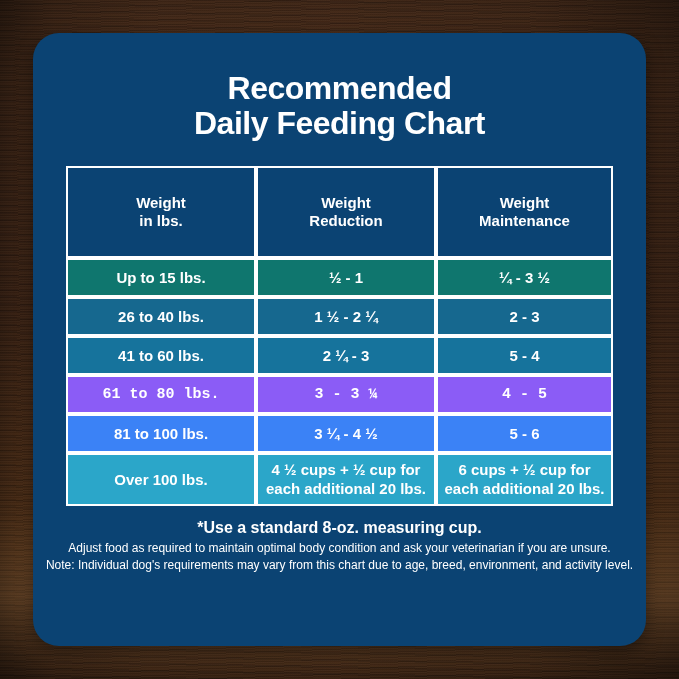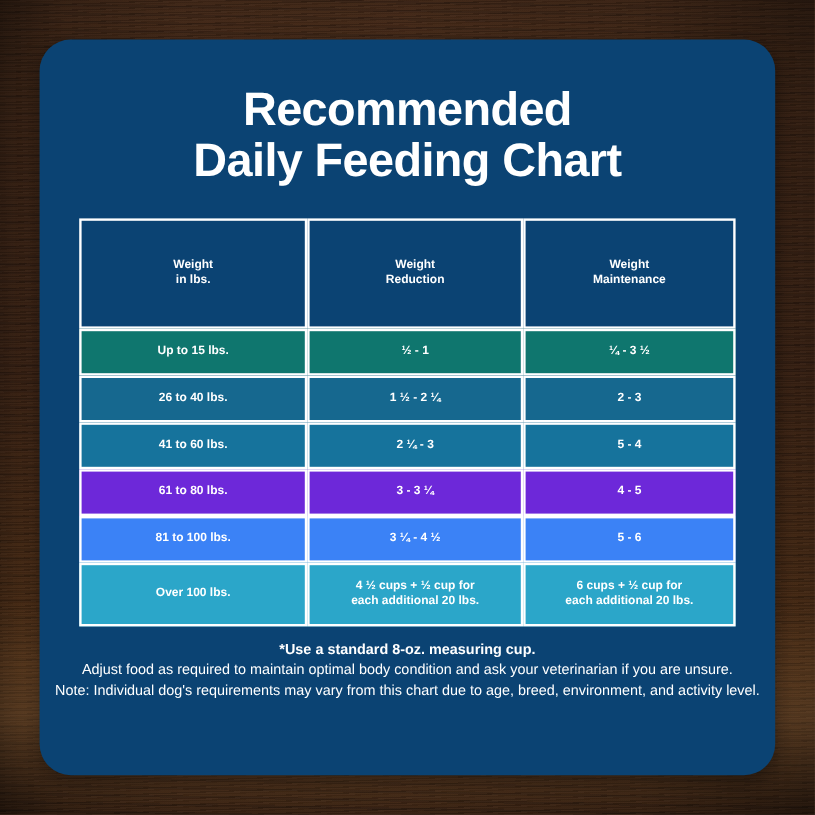--- a/index.html
+++ b/index.html
@@ -63,82 +63,82 @@
     box-shadow:0 6px 18px rgba(0,0,0,.45);
     overflow:hidden;
   }
 
   
   #title {
     margin-top:38px;
     text-align:center;
     color:#ffffff;
     font-weight:bold;
-    font-size:39px;
+    font-size:32px;
     line-height:1.10;
     letter-spacing:-0.5px;
     padding:0 24px;
   }
   #title .line { display:block; white-space:nowrap; }
 
   
   #feeding-table {
     margin:25px auto 0 auto;
     width:547px;
     border-collapse:separate;
     border-spacing:0;
     table-layout:fixed;
   }
   #feeding-table td, #feeding-table th {
     border:2px solid #ffffff;
     text-align:center;
     vertical-align:middle;
     color:#ffffff;
     font-weight:bold;
-    font-size:10px;
+    font-size:15px;
     line-height:1.24;
     padding:2px 4px;
   }
   #feeding-table .c1 { width:190px; }
   #feeding-table .c2 { width:180px; }
   #feeding-table .c3 { width:177px; }
 
   thead th {
     height:92px;
     font-size:17px;
     line-height:1.28;
     background:#0b4373;
   }
 
   tbody tr td { height:39px; }
   tbody tr.r1 td { background:#0f766e; }
   tbody tr.r2 td { background:#135c89; }
   tbody tr.r3 td { background:#16688f; }
   tbody tr.r4 td { background:#16739c; }
-  tbody tr.r5 td { background:#6d28d9; }
+  tbody tr.r5 td { background:#8b5cf6;font-family:Liberation Mono, monospace; }
   tbody tr.r6 td { background:#3b82f6; }
   tbody tr.r7 td { background:#2ba6c9; height:53px; }
 
   tbody tr.r7 td.wide {
     font-size:14px;
     line-height:1.30;
     font-weight:normal;
     padding:3px 6px;
   }
   tbody tr.r7 td.label { font-size:15px; }
 
   
   #notes {
     margin-top:11px;
     text-align:center;
     color:#ffffff;
     padding:0 12px;
   }
   #note-star {
-    font-size:12px;
+    font-size:16px;
     font-weight:bold;
     line-height:1.42;
   }
   .note-line {
     display:block;
     font-size:12px;
     font-weight:normal;
     line-height:1.45;
     white-space:nowrap;
   }

